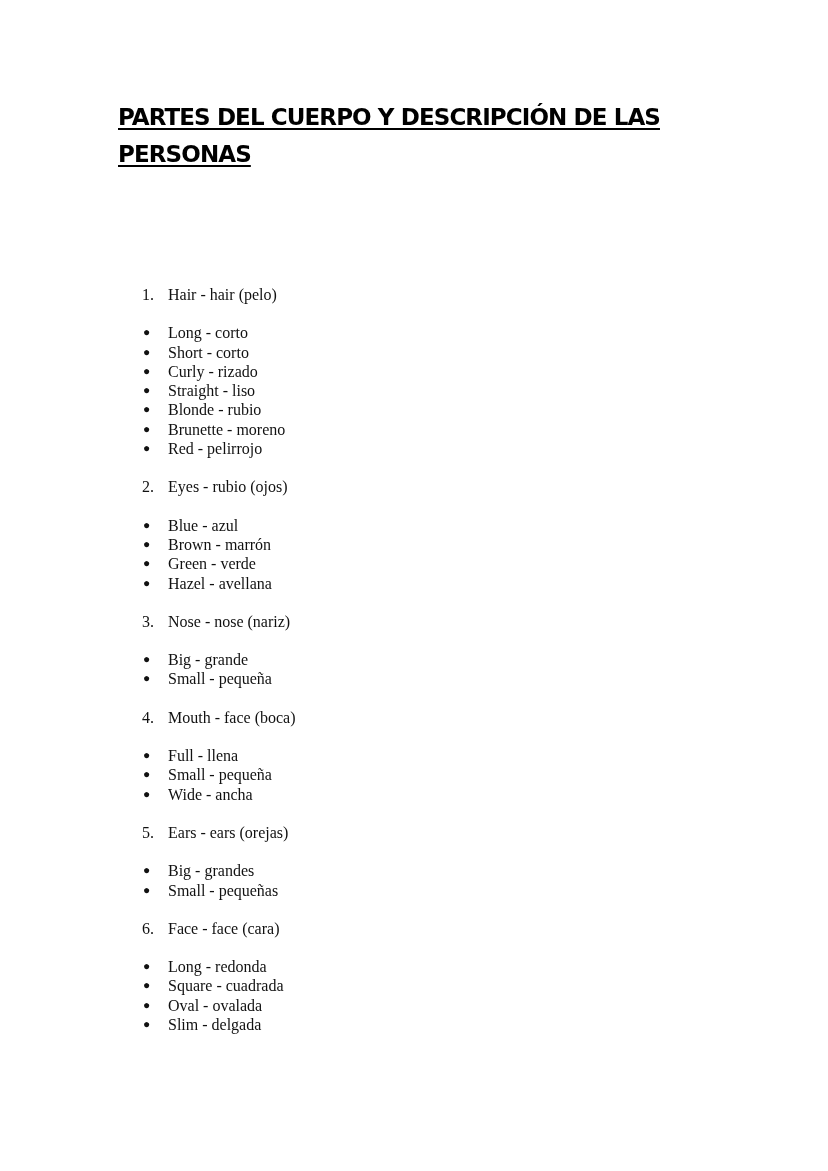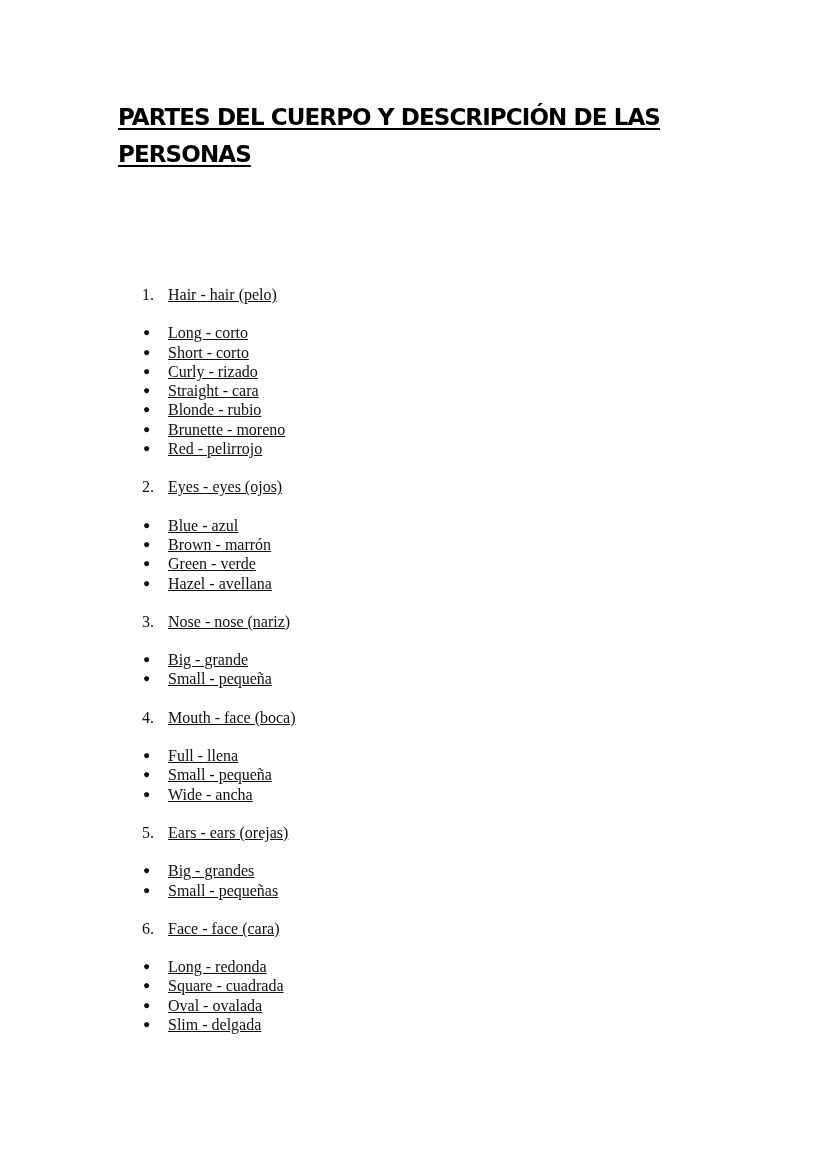--- a/index.html
+++ b/index.html
@@ -16,21 +16,21 @@
       position: absolute; left: 0; top: 285px; width: 828px;
       font-family: "Liberation Serif", serif; font-size: 16px; color: #111;
     }
     .section { position: relative; }
     .heading-row, .item-row {
       position: relative; height: 19.3px; line-height: 19.3px; white-space: nowrap;
     }
     .heading-row { margin-bottom: 19px; }
     .num { position: absolute; left: 142px; }
     .bullet { position: absolute; left: 143px; font-size: 12px; }
-    .txt { position: absolute; left: 168px; text-decoration: underline; }
+    .txt { position: absolute; left: 168px; }
     .items { margin-bottom: 19px; }
   </style>
 </head>
 <body>
 
 <div class="page">
   <h1 class="title">PARTES DEL CUERPO Y DESCRIPCIÓN DE LAS PERSONAS</h1>
   <div class="content" id="content">
       <div class="section">
         <div class="heading-row">
@@ -45,40 +45,40 @@
           <div class="item-row">
             <span class="bullet">●</span>
             <span class="txt">Short - corto</span>
           </div>
           <div class="item-row">
             <span class="bullet">●</span>
             <span class="txt">Curly - rizado</span>
           </div>
           <div class="item-row">
             <span class="bullet">●</span>
-            <span class="txt">Straight - cara</span>
+            <span class="txt">Straight - liso</span>
           </div>
           <div class="item-row">
             <span class="bullet">●</span>
             <span class="txt">Blonde - rubio</span>
           </div>
           <div class="item-row">
             <span class="bullet">●</span>
             <span class="txt">Brunette - moreno</span>
           </div>
           <div class="item-row">
             <span class="bullet">●</span>
             <span class="txt">Red - pelirrojo</span>
           </div>
         </div>
       </div>
       <div class="section">
         <div class="heading-row">
           <span class="num">2.</span>
-          <span class="txt">Eyes - eyes (ojos)</span>
+          <span class="txt">Eyes - rubio (ojos)</span>
         </div>
         <div class="items">
           <div class="item-row">
             <span class="bullet">●</span>
             <span class="txt">Blue - azul</span>
           </div>
           <div class="item-row">
             <span class="bullet">●</span>
             <span class="txt">Brown - marrón</span>
           </div>

